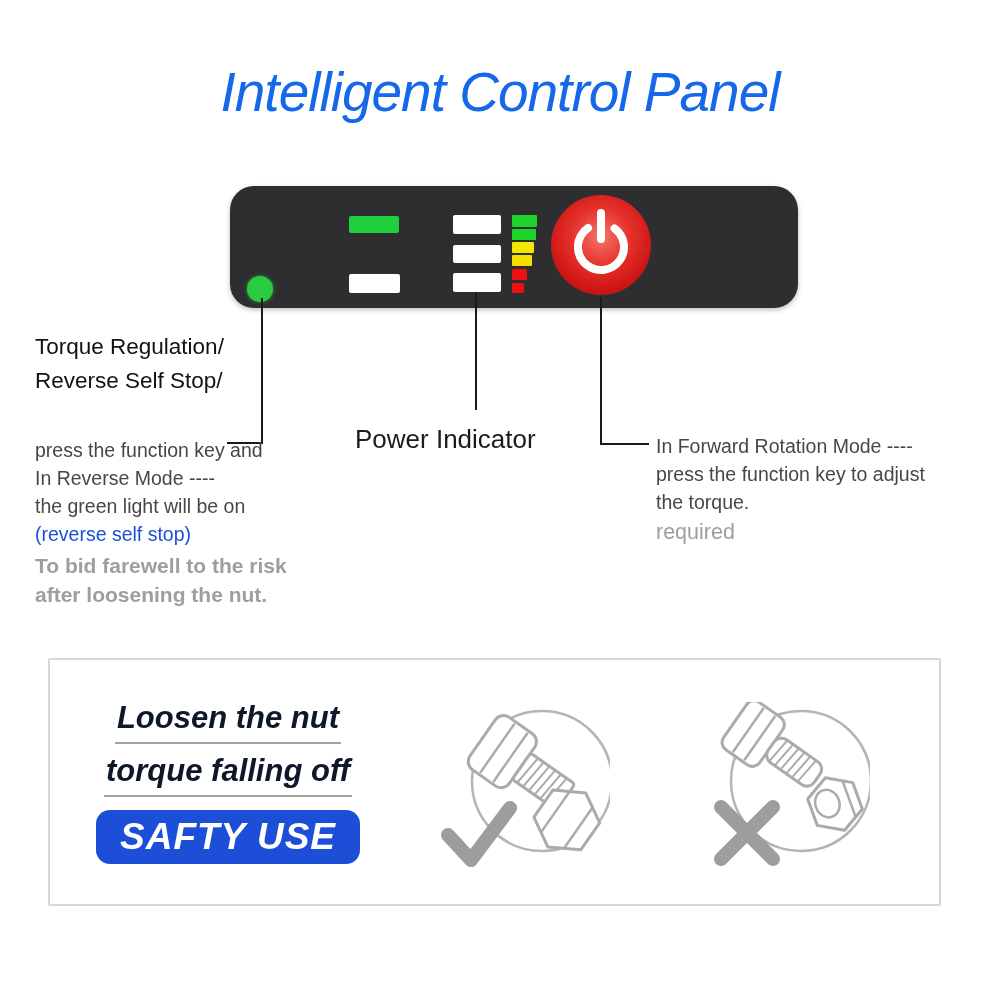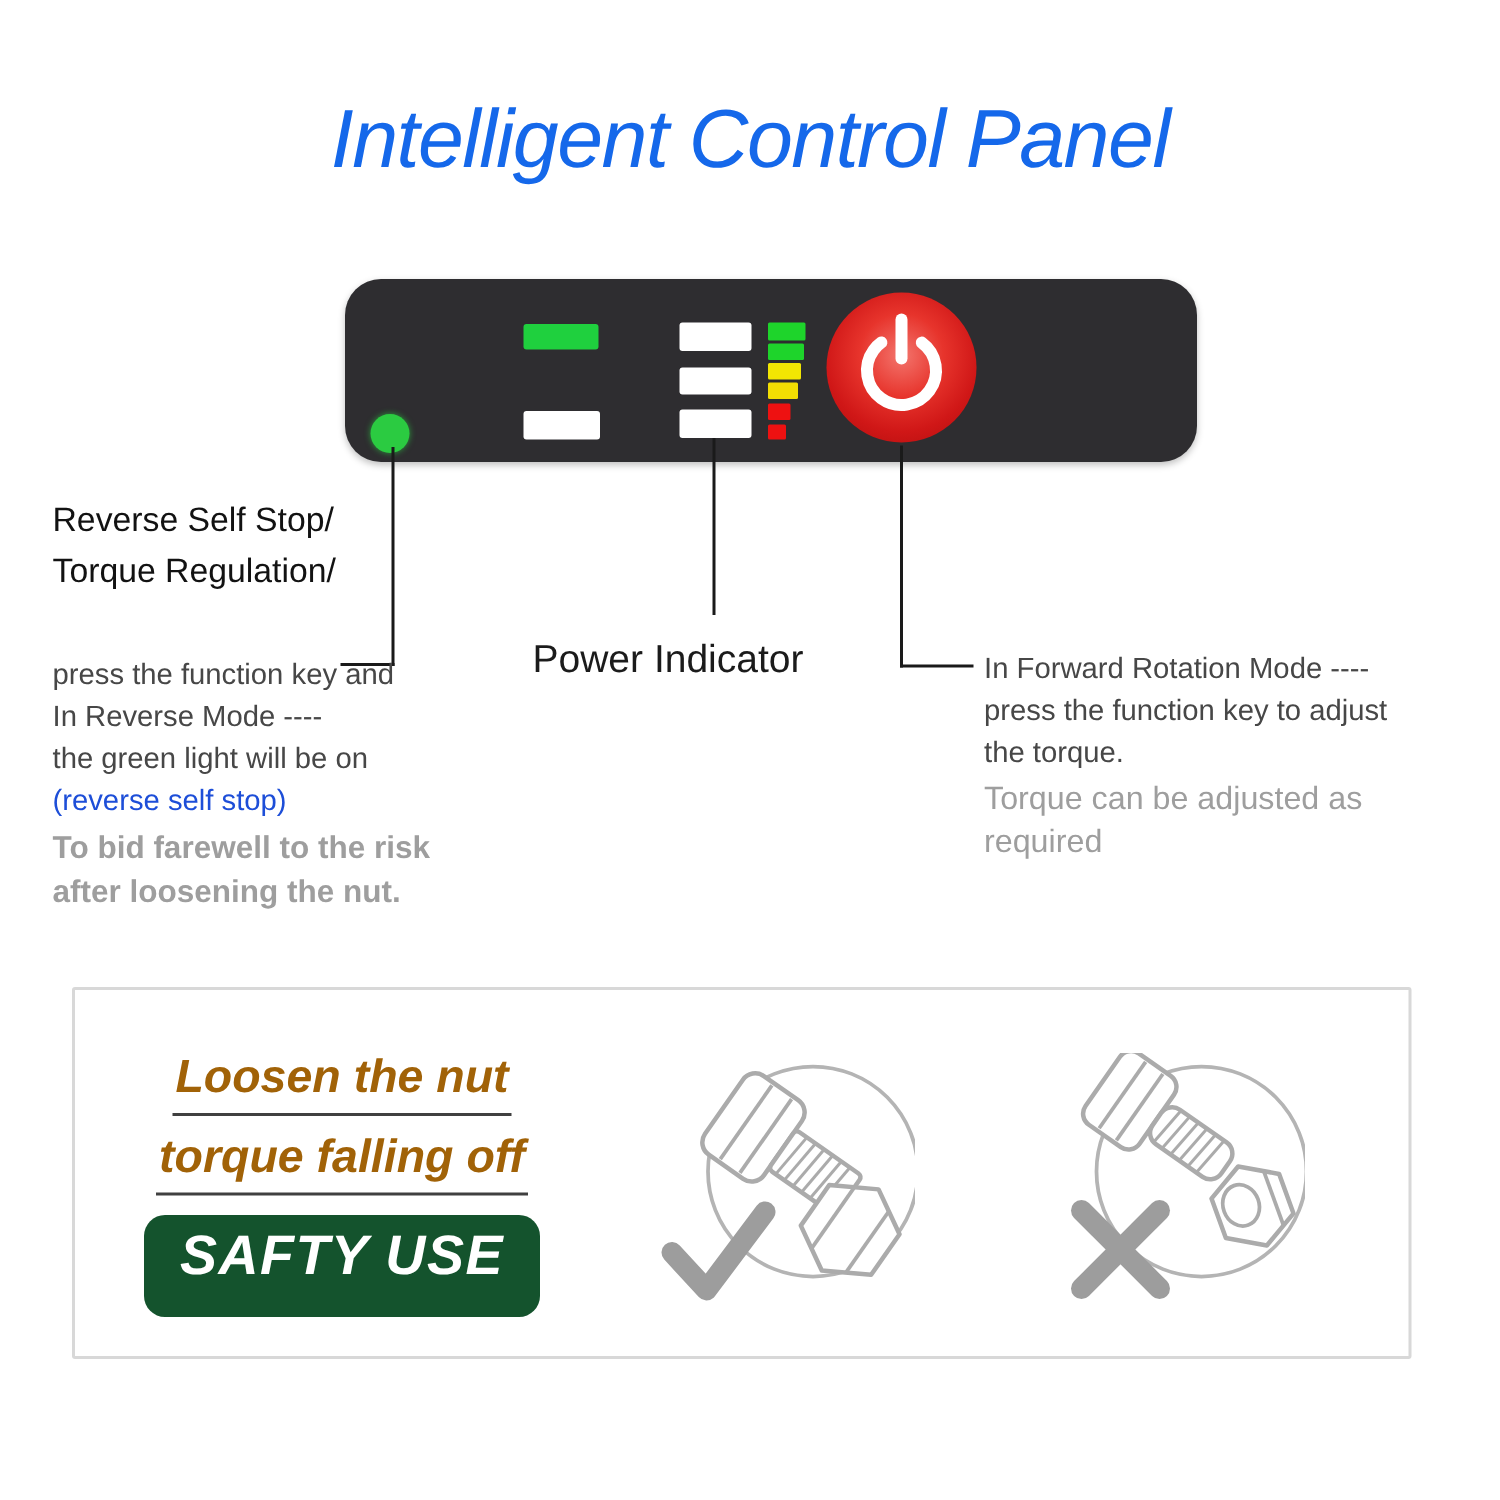--- a/index.html
+++ b/index.html
@@ -65,26 +65,26 @@
   .right-note{left:656px;top:518px;width:300px;font-size:21.5px;line-height:28.5px;color:#9E9E9E;}
 
   
   .safety-box{
     left:48px;top:658px;width:893px;height:248px;
     background:#ffffff;border:2px solid #D8D8D8;border-radius:2px;box-sizing:border-box;
   }
   .safety-text{left:58px;top:700px;width:340px;text-align:center;}
   .orange-h{
     display:inline-block;font-size:31px;font-weight:bold;font-style:italic;
-    color:#a16207;padding:0 2px 6px 2px;border-bottom:2px solid #404040;
+    color:#0f172a;padding:0 2px 6px 2px;border-bottom:2px solid #a3a3a3;
   }
   .orange-h2{margin-top:9px;}
   .safty-badge{
-    display:inline-block;margin-top:13px;width:264px;height:68px;line-height:54px;
-    background:#14532d;border-radius:14px;
+    display:inline-block;margin-top:13px;width:264px;height:54px;line-height:54px;
+    background:#1d4ed8;border-radius:14px;
     font-size:37px;font-weight:bold;font-style:italic;color:#ffffff;letter-spacing:1px;
   }
   .icon-svg{width:170px;height:170px;}
   .icon-good{left:440px;top:702px;}
   .icon-bad{left:700px;top:702px;}
 </style>
 </head>
 <body>
 
 <div class="canvas">
@@ -119,43 +119,42 @@
     <line x1="52" y1="20" x2="52" y2="46" stroke="#ffffff" stroke-width="8" stroke-linecap="round"></line>
   </svg>
 
   <div class="abs cline cl-left-v"></div>
   <div class="abs cline cl-left-h"></div>
   <div class="abs cline cl-mid-v"></div>
   <div class="abs cline cl-right-v"></div>
   <div class="abs cline cl-right-h"></div>
 
   <div class="abs left-heading">
+    <div>Torque Regulation/</div>
     <div>Reverse Self Stop/</div>
-    <div>Torque Regulation/</div>
   </div>
   <div class="abs left-body">
     <div>press the function key and</div>
     <div>In Reverse Mode ----</div>
     <div>the green light will be on</div>
     <div class="red">(reverse self stop)</div>
   </div>
   <div class="abs left-note">
     <div>To bid farewell to the risk</div>
     <div>after loosening the nut.</div>
   </div>
 
   <div class="abs center-label">Power Indicator</div>
 
   <div class="abs right-body">
     <div>In Forward Rotation Mode ----</div>
     <div>press the function key to adjust</div>
     <div>the torque.</div>
   </div>
   <div class="abs right-note">
-    <div>Torque can be adjusted as</div>
     <div>required</div>
   </div>
 
   <div class="abs safety-box"></div>
 
   <div class="abs safety-text">
     <div><span class="orange-h">Loosen the nut</span></div>
     <div><span class="orange-h orange-h2">torque falling off</span></div>
     <div><span class="safty-badge">SAFTY USE</span></div>
   </div>

